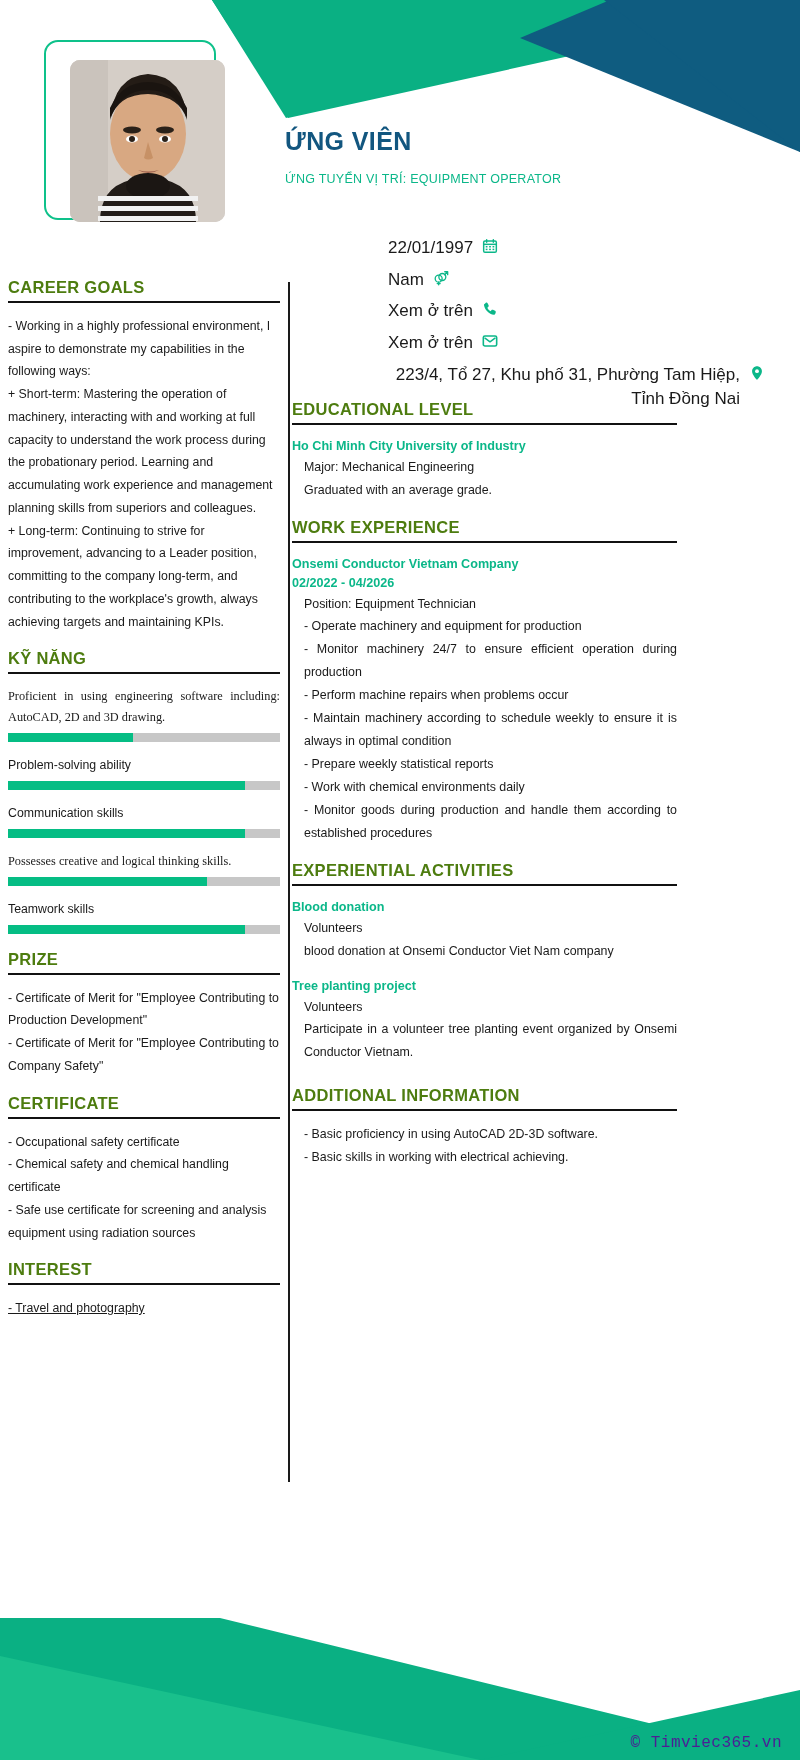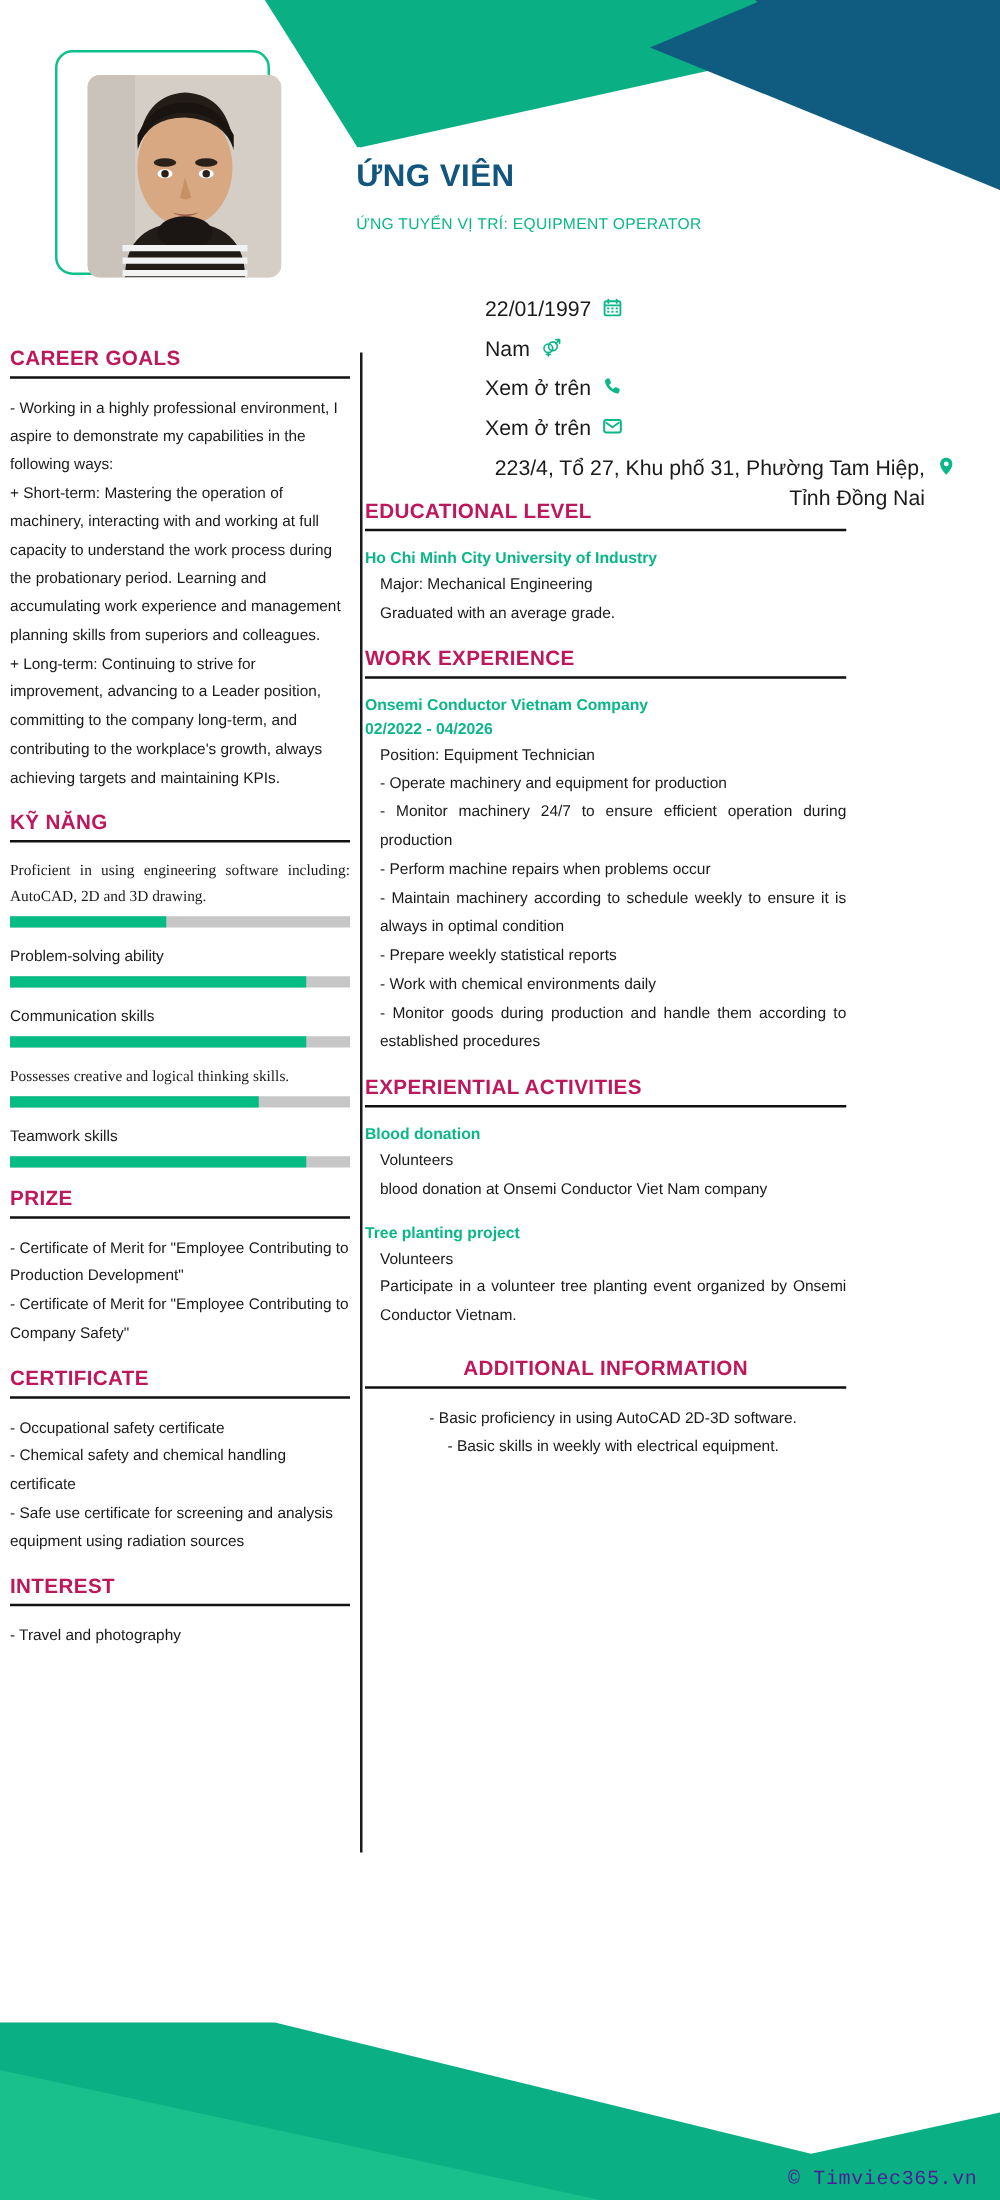--- a/index.html
+++ b/index.html
@@ -61,21 +61,21 @@
   .columns { position: absolute; top: 278px; left: 0; width: 800px; }
   .col-left { position: absolute; left: 8px; top: 0; width: 272px; }
   .col-right { position: absolute; left: 292px; top: 0; width: 385px; }
   .divider {
     position: absolute; left: 288px; top: 282px;
     width: 1.6px; height: 1200px; background: #1a1a1a;
   }
 
   .sec-title {
     font-size: 16.5px; font-weight: 700; letter-spacing: .3px;
-    color: #be185d; padding-bottom: 2px;
+    color: #4d7c0f; padding-bottom: 2px;
   }
   .sec-rule { height: 2px; background: #111; margin-top: 2px; margin-bottom: 12px; }
   .sec { margin-bottom: 16px; }
 
   .body-text {
     font-size: 12.3px; line-height: 1.85; color: #1a1a1a;
   }
 
   
   .skill { margin-bottom: 13px; }
@@ -262,21 +262,21 @@
       <div class="sec-title">CERTIFICATE</div>
       <div class="sec-rule"></div>
       <div class="body-text" style="white-space: pre-line;">- Occupational safety certificate
 - Chemical safety and chemical handling certificate
 - Safe use certificate for screening and analysis equipment using radiation sources</div>
     </div>
 
     <div class="sec">
       <div class="sec-title">INTEREST</div>
       <div class="sec-rule"></div>
-      <div class="body-text" style="white-space: pre-line;">- Travel and photography</div>
+      <div class="body-text" style="white-space: pre-line; text-decoration: underline;">- Travel and photography</div>
     </div>
   </div>
 
   <div class="col-right" style="top:122px;">
 
     <div class="sec">
       <div class="sec-title">EDUCATIONAL LEVEL</div>
       <div class="sec-rule"></div>
       <div id="education-entries">
           <div class="entry">
@@ -316,26 +316,26 @@
             <div class="entry-line just">blood donation at Onsemi Conductor Viet Nam company</div>
           </div>
           <div class="entry">
             <div class="entry-title">Tree planting project</div>
             <div class="entry-line just">Volunteers</div>
             <div class="entry-line just">Participate in a volunteer tree planting event organized by Onsemi Conductor Vietnam.</div>
           </div>
         </div>
     </div>
 
-    <div class="sec" style="margin-top:22px;text-align:center;">
+    <div class="sec" style="margin-top:22px;">
       <div class="sec-title">ADDITIONAL INFORMATION</div>
       <div class="sec-rule"></div>
       <div id="additional-lines">
           <div class="entry-line">- Basic proficiency in using AutoCAD 2D-3D software.</div>
-          <div class="entry-line">- Basic skills in weekly with electrical equipment.</div>
+          <div class="entry-line">- Basic skills in working with electrical achieving.</div>
         </div>
     </div>
   </div>
 </div>
 
 <div class="footer">
   <svg width="800" height="230" viewBox="0 0 800 230">
     <polygon points="0,88 220,88 800,230 0,230" fill="#0ab083"></polygon>
     <polygon points="0,126 480,230 0,230" fill="#19c08c"></polygon>
     <polygon points="480,230 800,160 800,230" fill="#0ab083"></polygon>

